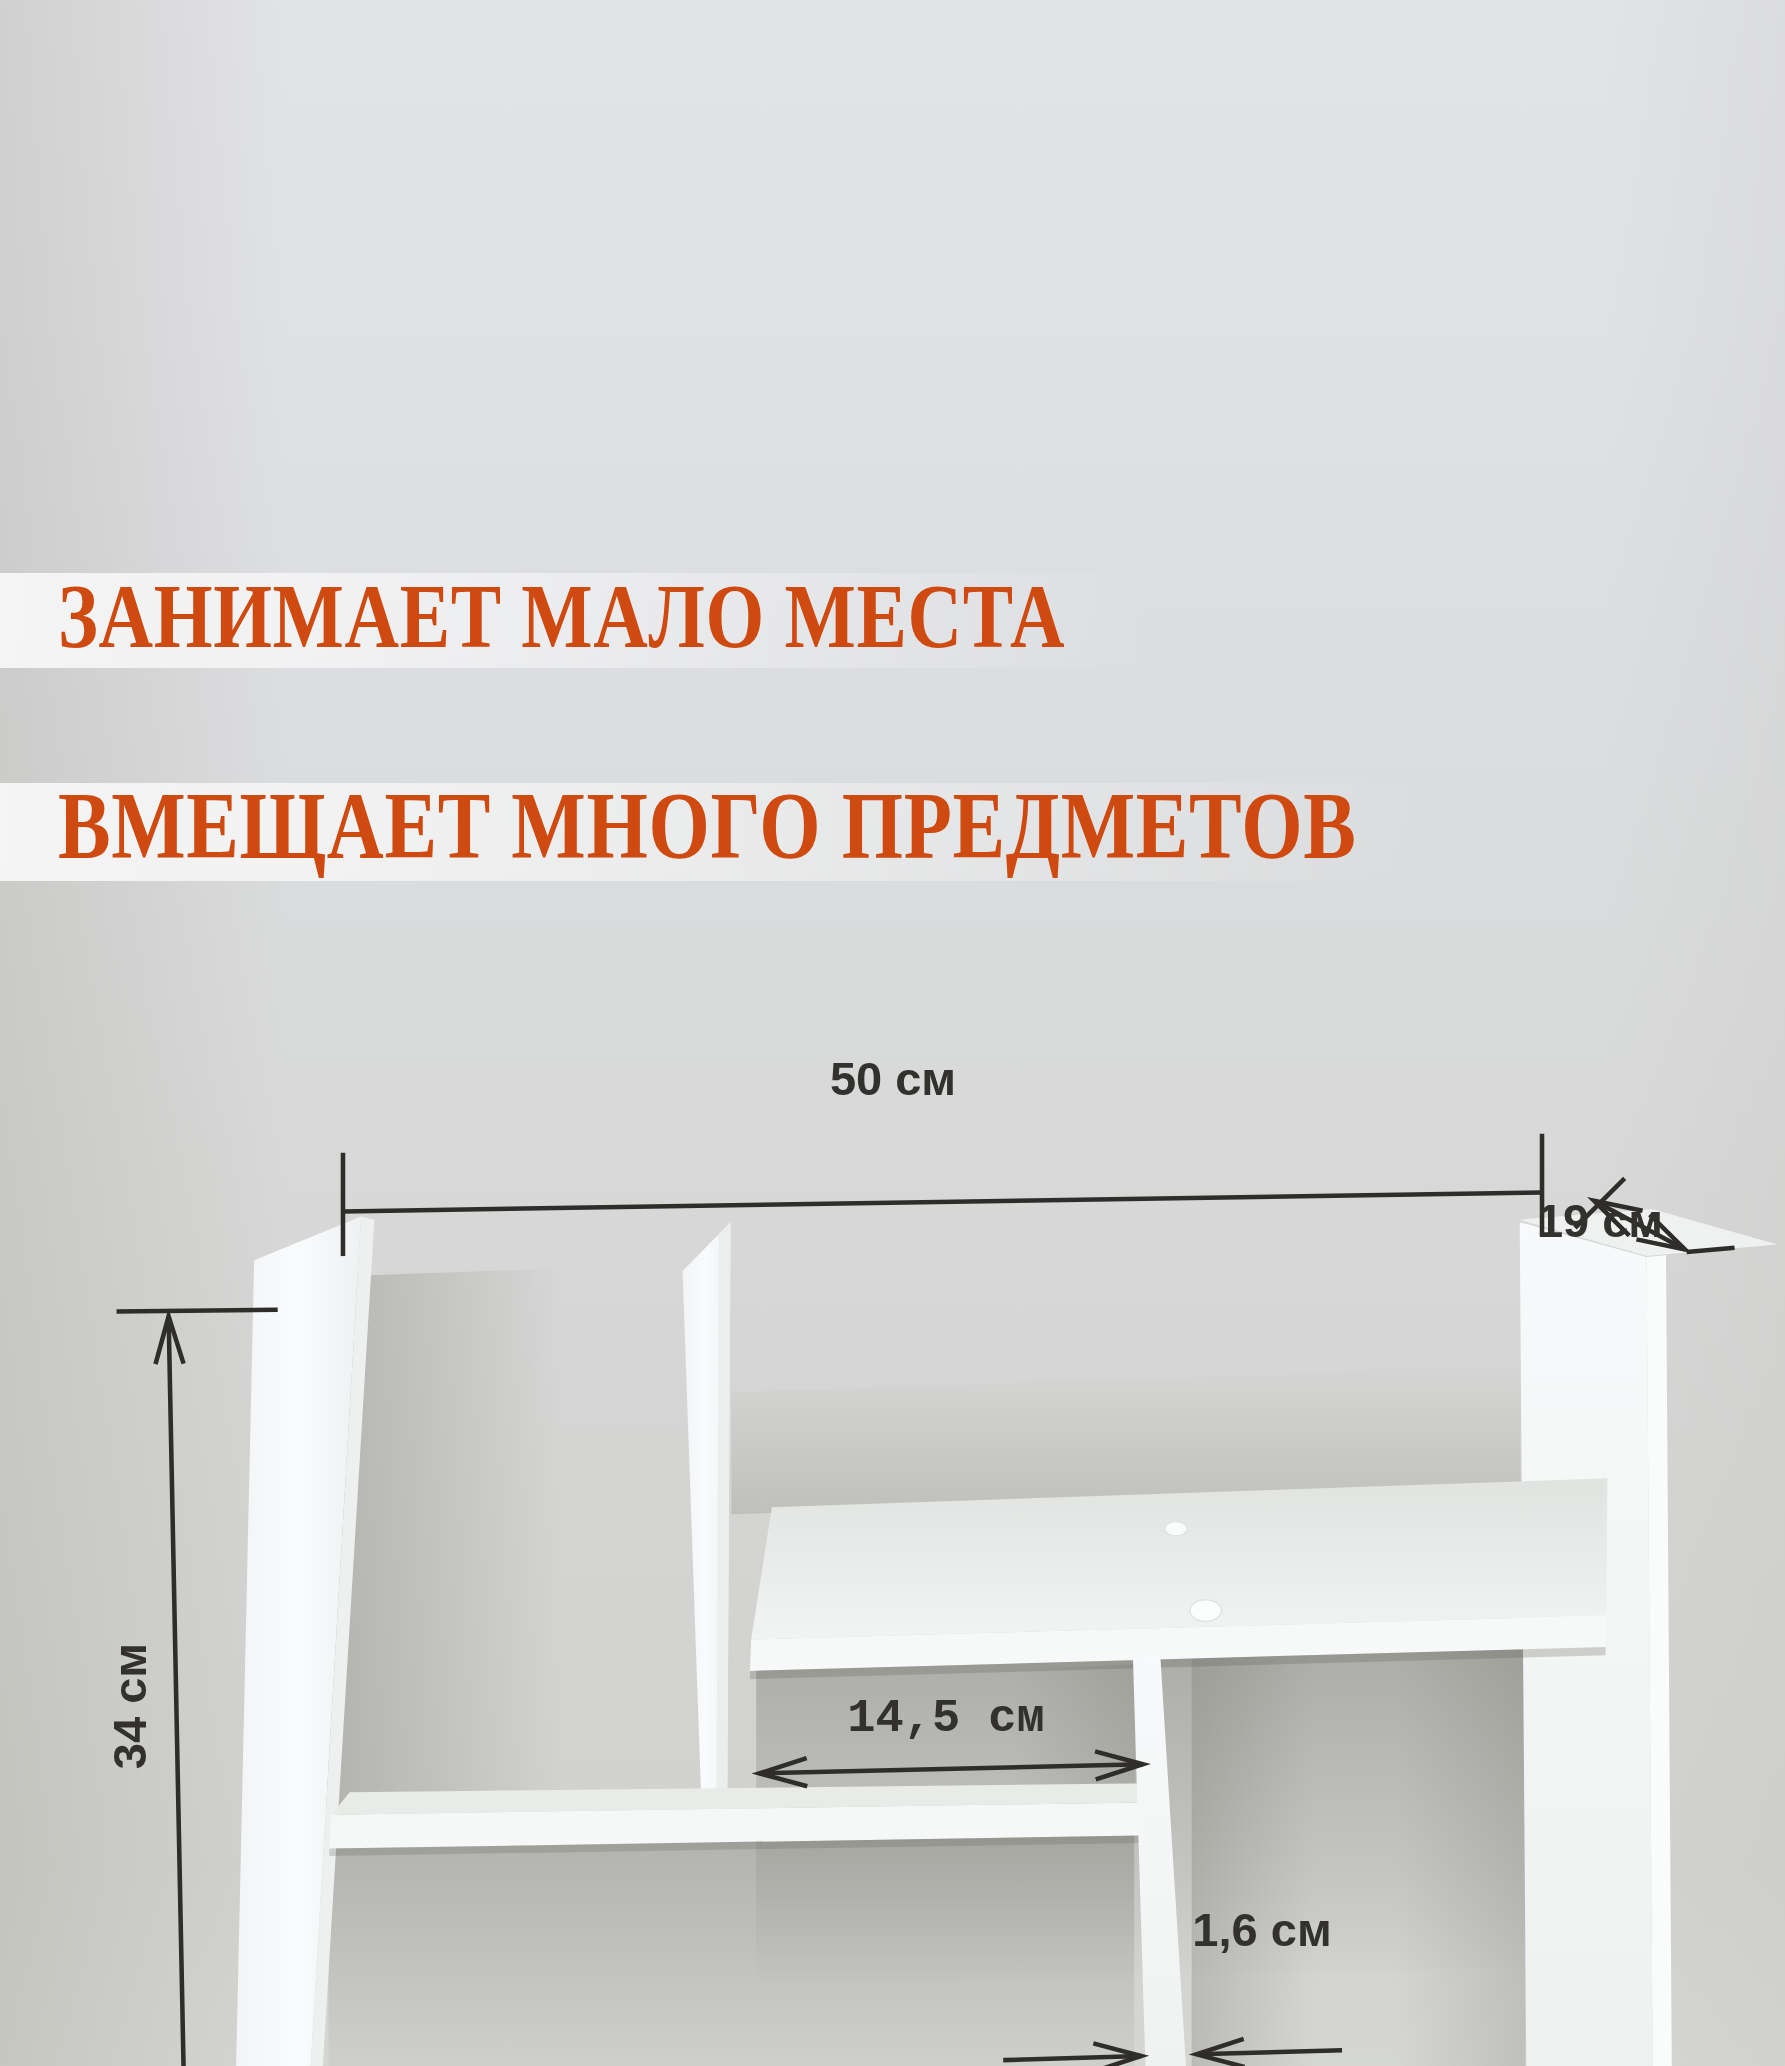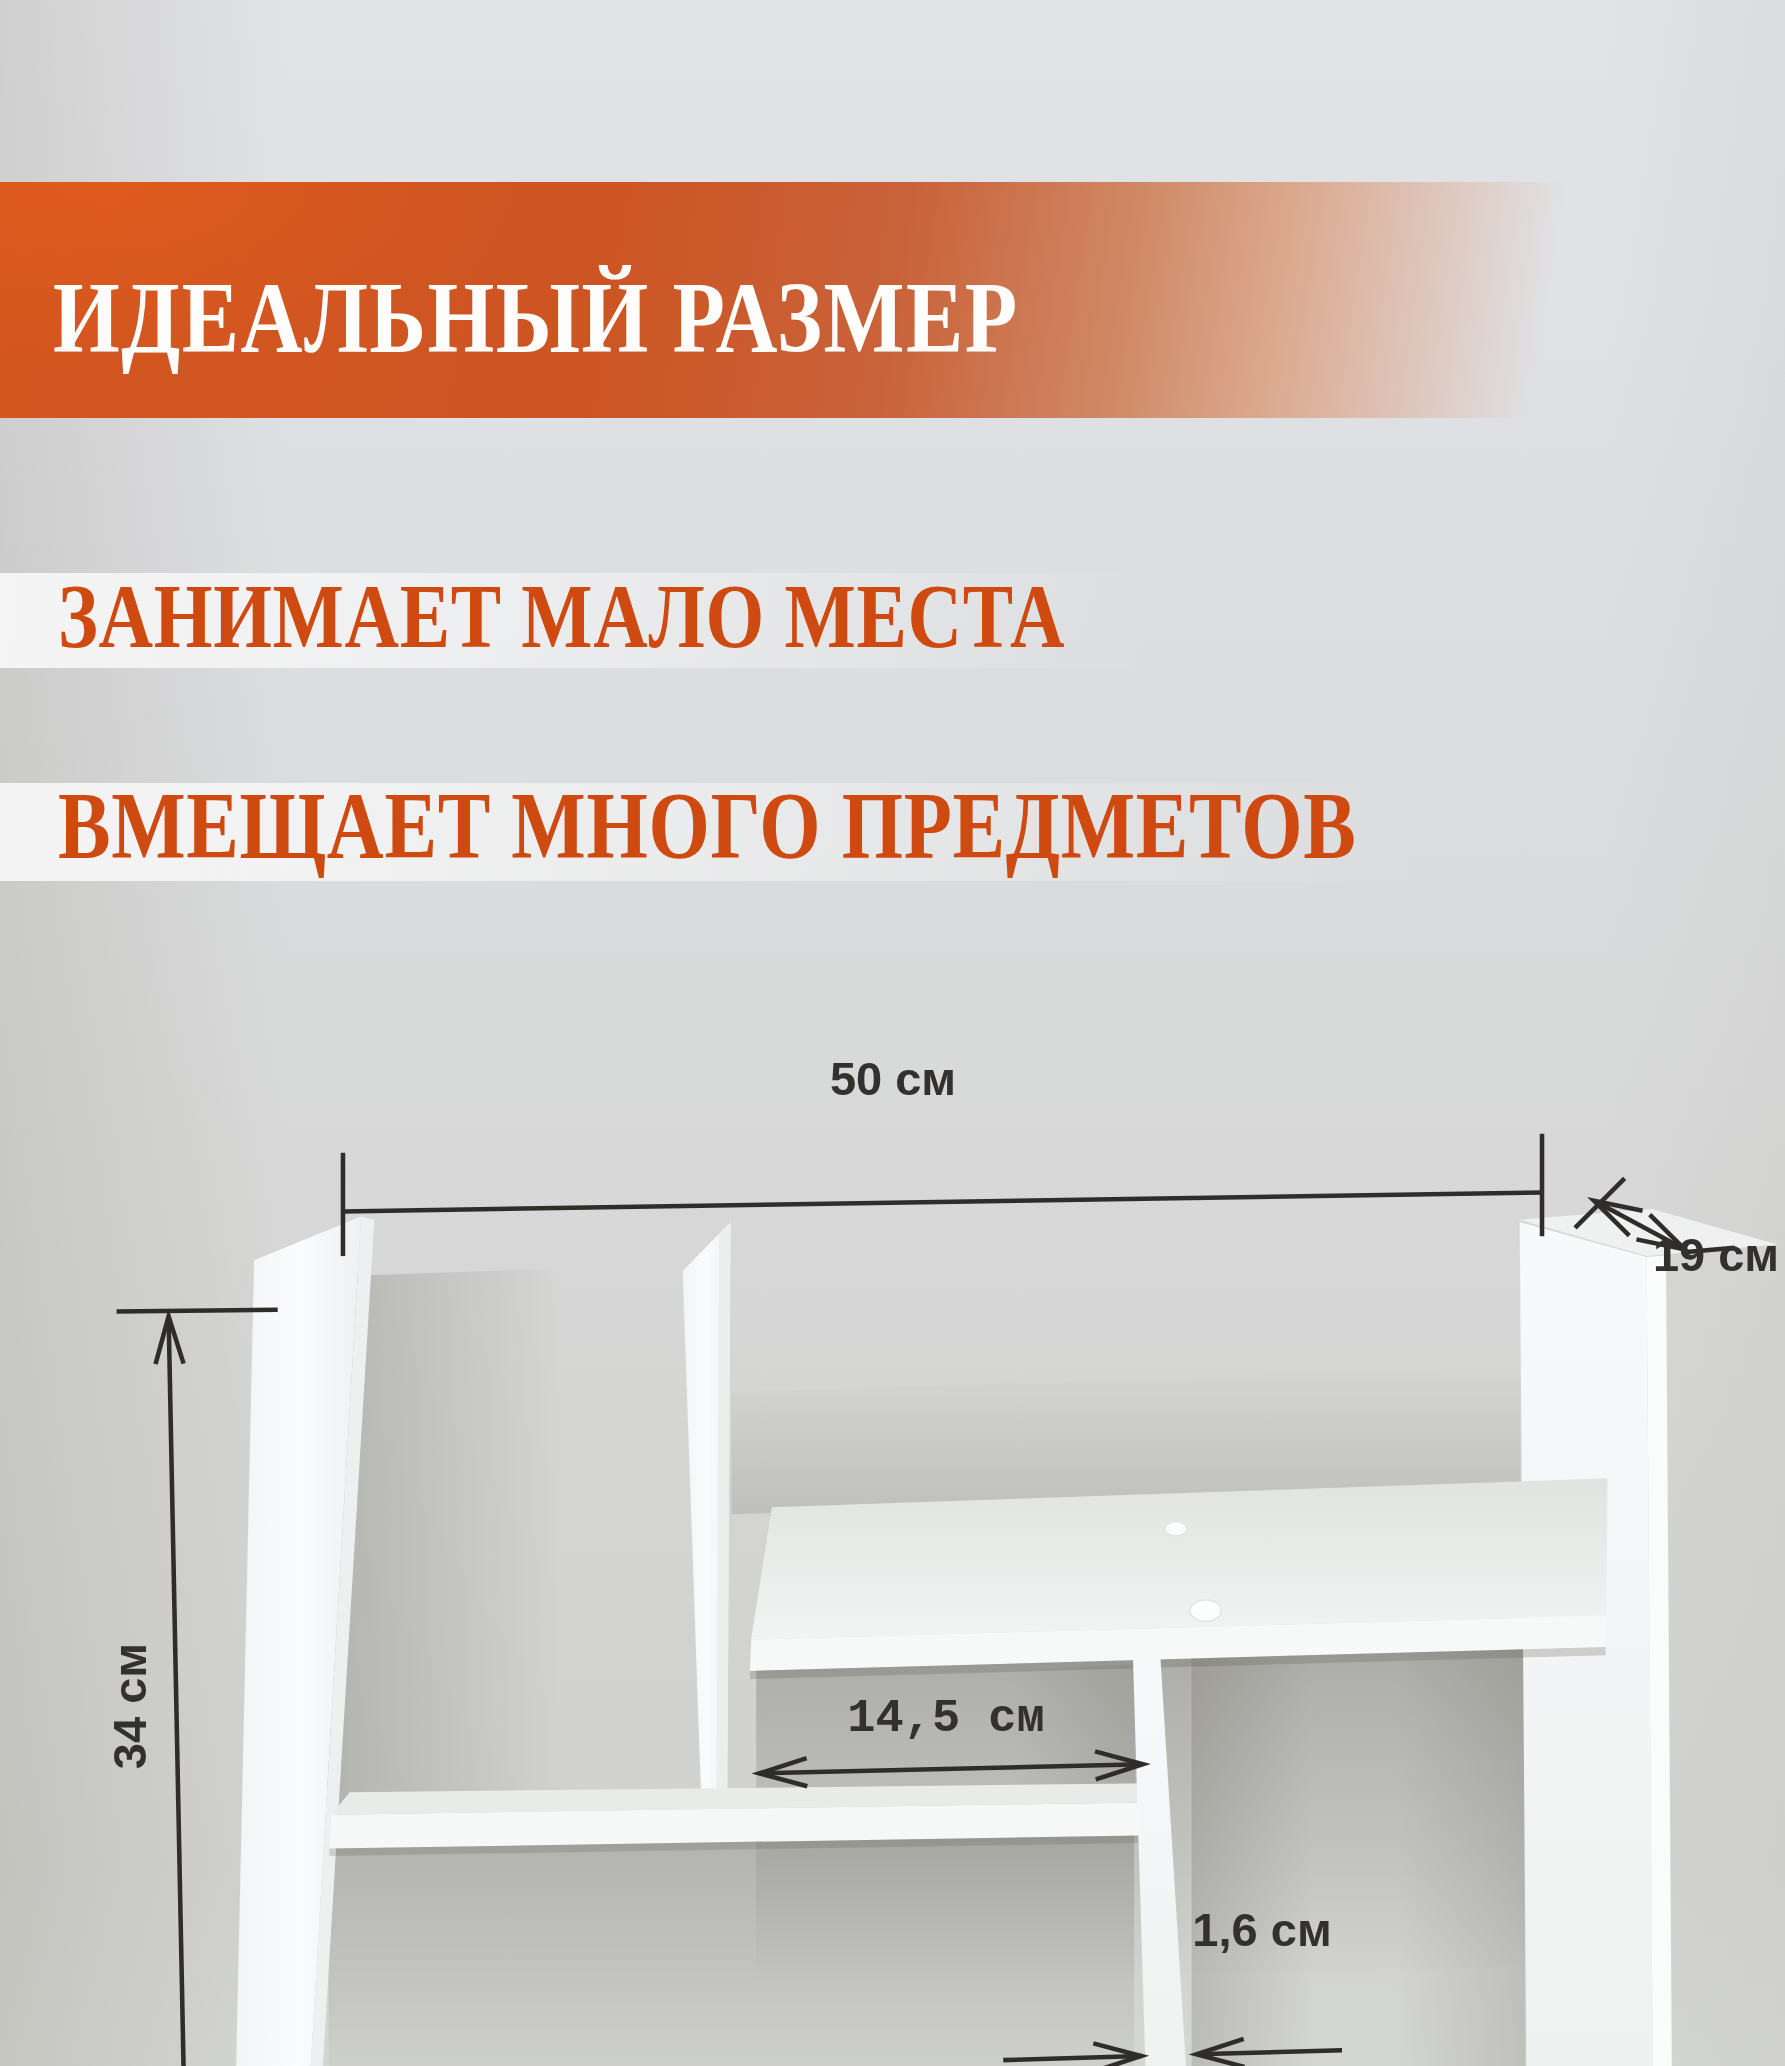--- a/index.html
+++ b/index.html
@@ -164,29 +164,26 @@
         <line x1="2788" y1="5210" x2="2772" y2="5408"></line>
       </g>
       <g>
         <line x1="2918" y1="5342" x2="3886" y2="5370" marker-start="url(#arrow)" marker-end="url(#arrow)"></line>
         <line x1="2892" y1="5212" x2="2914" y2="5408"></line>
         <line x1="3834" y1="5200" x2="3906" y2="5428"></line>
       </g>
     </g>
   </svg>
 
-  <div class="banner">
-    <span class="banner-title">ИДЕАЛЬНЫЙ РАЗМЕР</span>
-  </div>
 
   <div class="strip strip1"></div>
   <div class="strip strip2"></div>
   <div class="claim claim1">ЗАНИМАЕТ МАЛО МЕСТА</div>
   <div class="claim claim2">ВМЕЩАЕТ МНОГО ПРЕДМЕТОВ</div>
 
   <div class="dim" style="left:893px;top:1066px;margin-top:12px;">50 см</div>
-  <div class="dim" style="left:1716px;top:1220px;margin-top:34px;">19 см</div>
+  <div class="dim" style="left:1600px;top:1220px;">19 см</div>
   <div class="dim dim-rot" style="left:129px;top:1706px;">34 см</div>
   <div class="dim" style="left:946px;top:1718px;font-family:Liberation Mono, monospace;">14,5 см</div>
   <div class="dim" style="left:1262px;top:1929px;">1,6 см</div>
 
 </div>
 
 
 </body></html>

